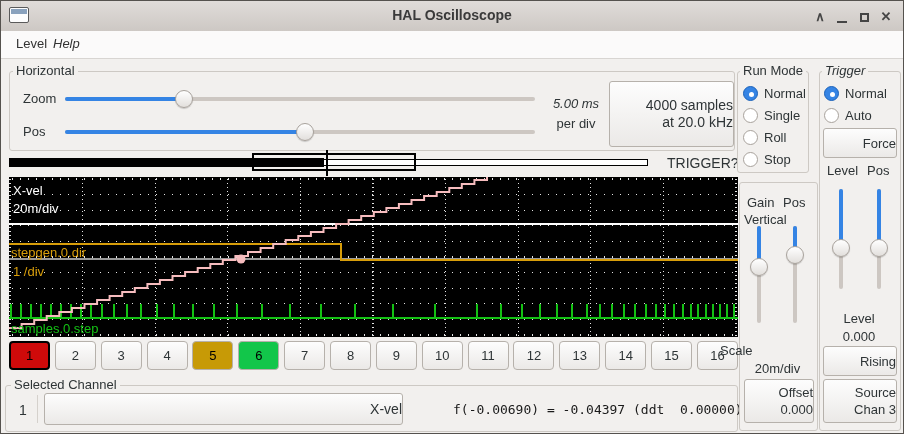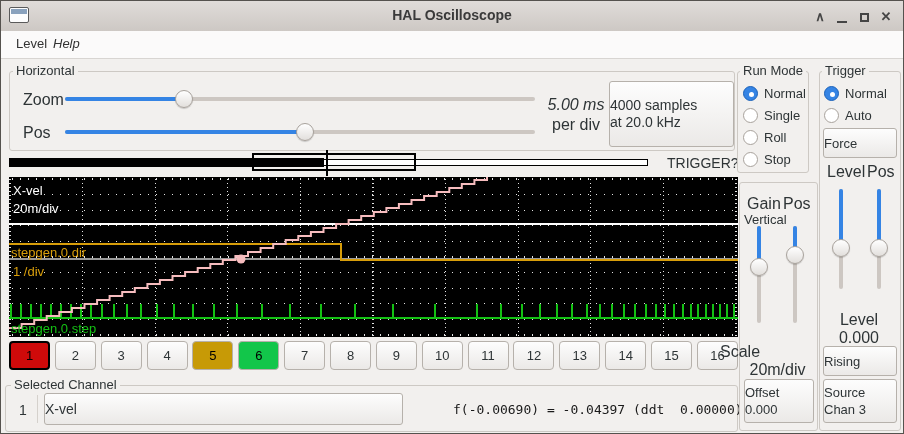--- a/index.html
+++ b/index.html
@@ -29,21 +29,21 @@
   .frame-label{position:absolute;background:#f2f0ee;padding:0 3px;font-size:13px;color:#2e3436;line-height:14px;}
   
   .htrack{position:absolute;height:4px;background:#cdc7c2;border-radius:2px;}
   .hfill{position:absolute;height:4px;background:#3584e4;border-radius:2px;}
   .vtrack{position:absolute;width:4px;background:#cdc7c2;border-radius:2px;}
   .vfill{position:absolute;width:4px;background:#3584e4;border-radius:2px;}
   .handle{position:absolute;width:18px;height:18px;border-radius:50%;
     background:linear-gradient(#ffffff,#e2dfdc);border:1px solid #a8a29c;box-sizing:border-box;
     box-shadow:0 1px 1px rgba(0,0,0,.18);}
   
-  .btn{position:absolute;display:flex;flex-direction:column;align-items:flex-start;justify-content:center;
+  .btn{position:absolute;display:flex;flex-direction:column;align-items:flex-end;justify-content:center;
     background:linear-gradient(#fdfdfd,#ebe9e7);border:1px solid #b6b1ab;border-radius:3px;
     font-size:13px;color:#2e3436;box-sizing:border-box;line-height:17px;}
   
   .radio-row{position:absolute;display:flex;align-items:center;height:18px;}
   .radio{width:15px;height:15px;border-radius:50%;border:1px solid #a8a29c;background:#fff;
     box-sizing:border-box;margin-right:6px;flex:none;position:relative;}
   .radio.on{background:#3584e4;border-color:#1c62b9;}
   .radio.on::after{content:"";position:absolute;left:5px;top:5px;width:5px;height:5px;border-radius:50%;background:#fff;}
   .radio-label{font-size:13px;}
   
@@ -56,21 +56,21 @@
   .scope{position:absolute;left:8px;top:176px;width:729px;height:160px;background:#000;overflow:hidden;}
   .scope-label{position:absolute;font-size:13px;line-height:15px;white-space:nowrap;}
   
   .chanrow{position:absolute;left:8px;top:340px;width:729px;height:30px;display:flex;justify-content:space-between;}
   .chan{width:41px;height:29px;background:linear-gradient(#fdfdfd,#ebe9e7);border:1px solid #b6b1ab;
     border-radius:4px;font-size:13px;color:#2e3436;box-sizing:border-box;
     display:flex;align-items:center;justify-content:center;font-family:"Liberation Sans",sans-serif;}
   .chan.sel{border:2px solid #000;color:#000;}
   .chan.tint{color:#000;}
   
-  .lbl{position:absolute;font-size:16px;color:#2e3436;white-space:nowrap;}
+  .lbl{position:absolute;font-size:13px;color:#2e3436;white-space:nowrap;}
   .readout{position:absolute;font-family:"DejaVu Sans Mono",monospace;font-size:13px;white-space:pre;color:#1a1a1a;}
   .sep-v{position:absolute;width:1px;background:#d5d1cc;}
 </style>
 </head>
 <body>
 
 <div class="app">
 
   <div class="titlebar">
     <span class="title-icon"></span>
@@ -124,21 +124,21 @@
         <path d="M0 67 H332 V83 H729" stroke="#d79d0a" stroke-width="2" fill="none"></path>
         <line x1="0" x2="729" y1="141" y2="141" stroke="#14c114" stroke-width="2"></line>
         <path d="M2 141V127M12 141V127M22 141V127M32 141V127M42 141V127M52 141V127M62 141V127M72 141V127M82 141V127M93 141V127M105 141V127M118 141V127M132 141V127M148 141V127M165 141V127M184 141V127M205 141V127M228 141V127M253 141V127M281 141V127M312 141V127M346 141V127M384 141V127M426 141V127M468 141V127M492 141V127M513 141V127M531 141V127M548 141V127M563 141V127M578 141V127M591 141V127M603 141V127M615 141V127M626 141V127M637 141V127M647 141V127M656 141V127M665 141V127M674 141V127M682 141V127M689 141V127M697 141V127M704 141V127M711 141V127M718 141V127M725 141V127" stroke="#14c114" stroke-width="2" fill="none"></path>
         <path d="M0 151H12.6V147H25.2V143H37.7V139H50.3V135H62.9V131H75.5V127H88.1V123H100.6V119H113.2V115H125.8V111H138.4V107H150.9V103H163.5V99H176.1V95H188.7V91H201.3V87H213.8V83H226.4V79H239.0V75H251.6V71H264.2V67H276.7V63H289.3V59H301.9V55H314.5V51H327.1V47H339.6V43H352.2V39H364.8V35H377.4V31H389.9V27H402.5V23H415.1V19H427.7V15H440.3V11H452.8V7H465.4V3H478.0V-1" stroke="#f6bcbe" stroke-width="2" fill="none" shape-rendering="auto"></path>
         <circle cx="232" cy="82" r="4.5" fill="#f6bcbe" shape-rendering="auto"></circle>
       </svg>
     <span class="scope-label" style="left:4px;top:6px;color:#ffffff;">X-vel</span>
     <span class="scope-label" style="left:4px;top:24px;color:#ffffff;">20m/div</span>
     <span class="scope-label" style="left:2px;top:68px;color:#d79d0a;">stepgen.0.dir</span>
     <span class="scope-label" style="left:4px;top:87px;color:#d79d0a;">1 /div</span>
-    <span class="scope-label" style="left:2px;top:144px;color:#14c114;">stepgen.0.step</span>
+    <span class="scope-label" style="left:2px;top:144px;color:#14c114;">samples.0.step</span>
   </div>
 
   <div class="chanrow" id="chanrow">
       <div class="chan sel" style="background: rgb(207, 10, 10);">1</div>
       <div class="chan">2</div>
       <div class="chan">3</div>
       <div class="chan">4</div>
       <div class="chan tint" style="background: rgb(199, 154, 6);">5</div>
       <div class="chan tint" style="background: rgb(18, 198, 74);">6</div>
       <div class="chan">7</div>
@@ -175,21 +175,21 @@
   <div class="radio-row" style="left:742px;top:127px;">
     <span class="radio"></span>
     <span class="radio-label">Roll</span>
   </div>
   <div class="radio-row" style="left:742px;top:149px;">
     <span class="radio"></span>
     <span class="radio-label">Stop</span>
   </div>
 
   <div class="frame" style="left:818px;top:70px;width:80px;height:358px;"></div>
-  <span class="frame-label" style="left:821px;top:63px;">Trigger</span>
+  <span class="frame-label" style="left:821px;top:63px;font-style:italic;">Trigger</span>
   <div class="radio-row" style="left:823px;top:83px;">
     <span class="radio on"></span>
     <span class="radio-label">Normal</span>
   </div>
   <div class="radio-row" style="left:823px;top:105px;">
     <span class="radio"></span>
     <span class="radio-label">Auto</span>
   </div>
   <div class="btn" style="left:822px;top:127px;width:74px;height:30px;">
     <span>Force</span>

